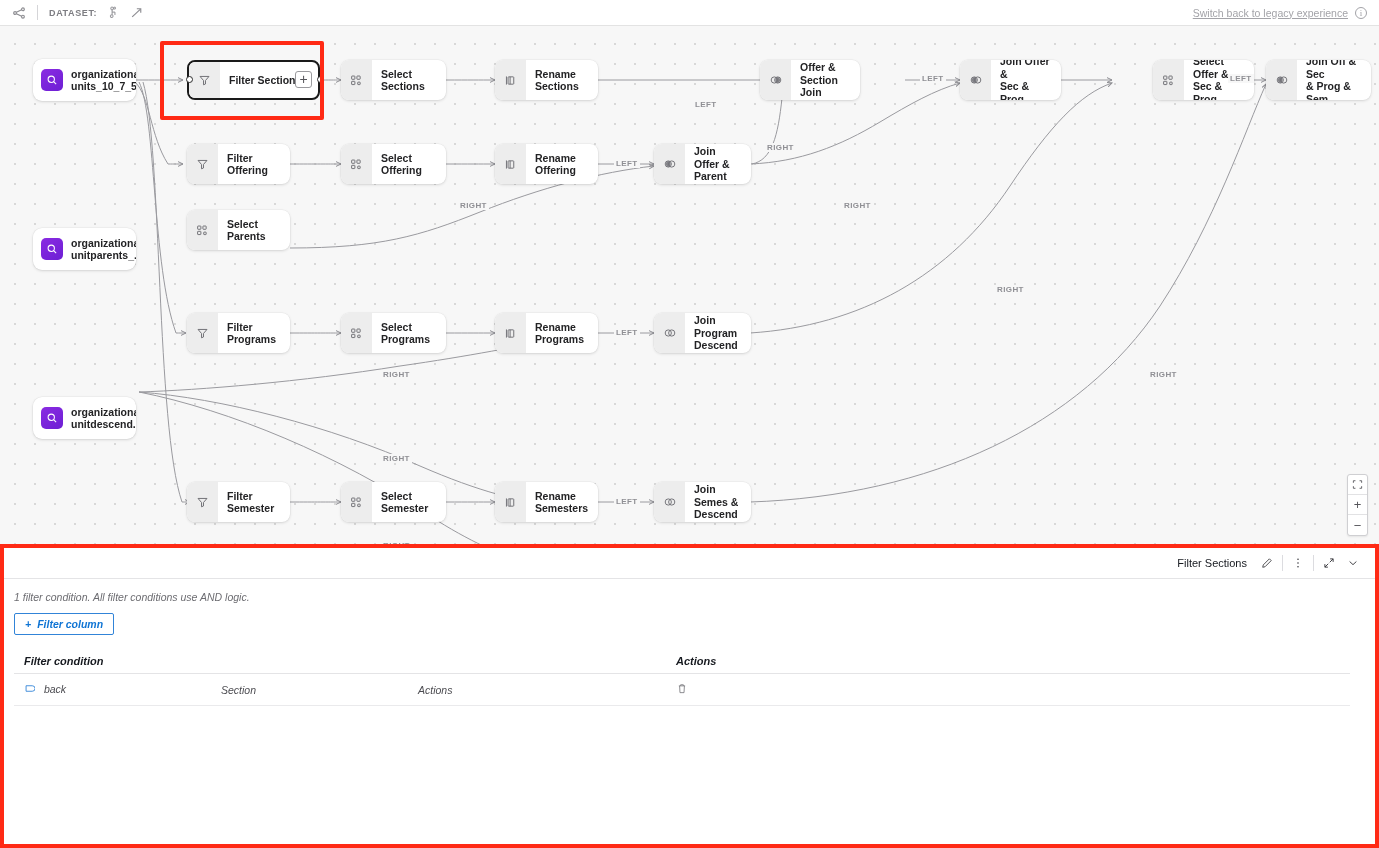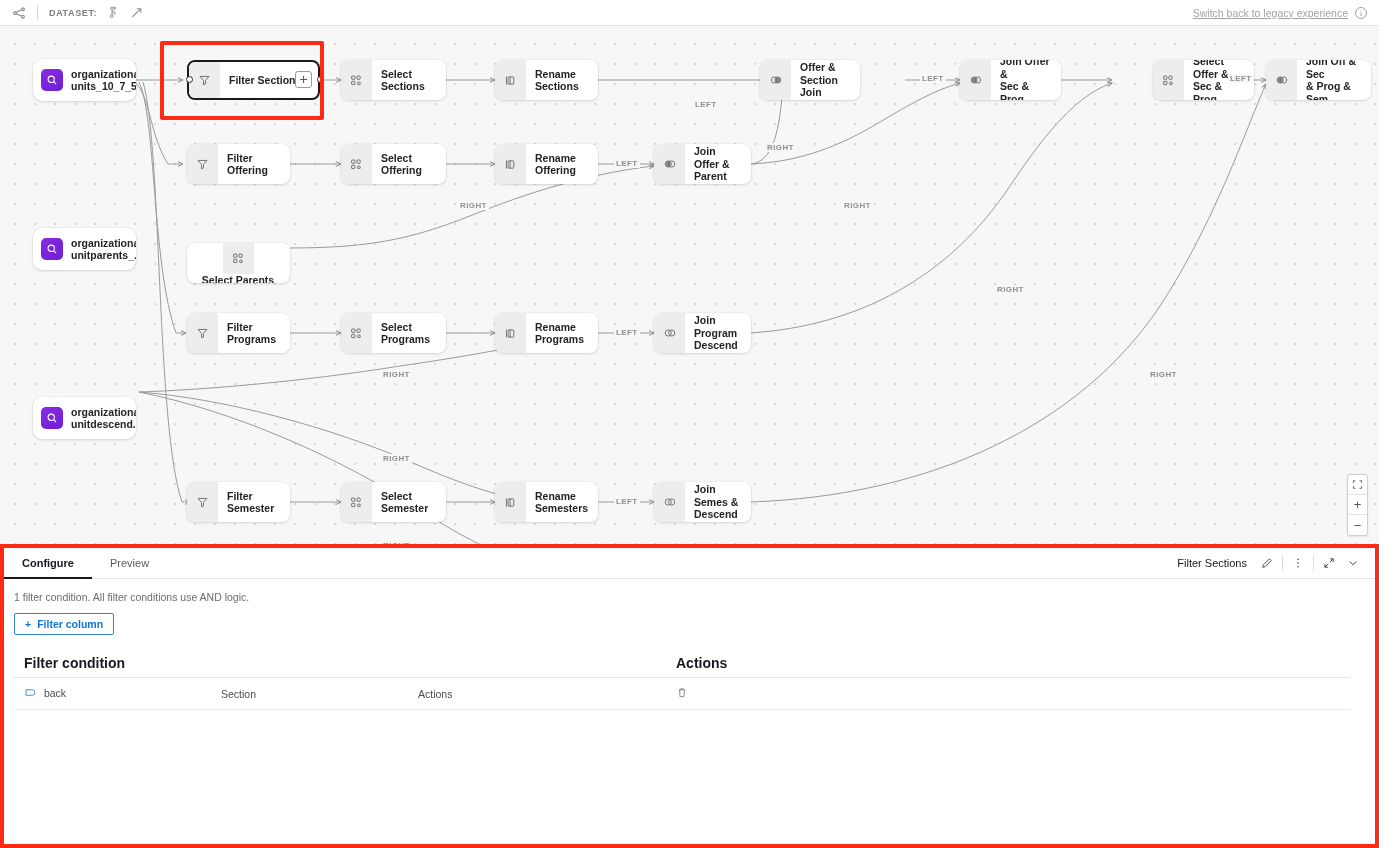--- a/index.html
+++ b/index.html
@@ -159,33 +159,33 @@
   .head-right {
     margin-left: auto; display: flex; align-items: center; gap: 0;
   }
   .head-title { font-size: 11px; color: #16191f; margin-right: 8px; }
   .hicon {
     width: 24px; height: 22px; display: flex; align-items: center;
     justify-content: center; color: #3f3f44; cursor: pointer;
   }
   .vsep { width: 1px; height: 16px; background: #dcdce0; margin: 0 3px; }
 
-  .panel-body { padding: 12px 25px 0 10px; }
+  .panel-body { padding: 12px 25px 0 10px; font-style: italic; }
   .hint { font-size: 10.5px; color: #6c6c71; margin-bottom: 10px; }
   .filter-col-btn {
     display: inline-flex; align-items: center; gap: 6px;
     border: 1px solid #3184d8; border-radius: 2px;
     color: #0f74d4; background: #fff;
     font-size: 10.5px; font-weight: 700;
     padding: 4px 10px; cursor: pointer;
   }
 
   table.cond { width: 100%; border-collapse: collapse; margin-top: 20px; }
   table.cond th {
-    text-align: left; font-size: 14px; color: #16191f; font-weight: 700;
+    text-align: left; font-size: 11px; color: #16191f; font-weight: 700;
     padding: 0 0 6px 0; border-bottom: 1px solid #e4e4e6;
   }
   table.cond td {
     font-size: 10.5px; color: #4c4c51; padding: 8px 0;
     border-bottom: 1px solid #eaeaec;
   }
   .col-a { width: 207px; padding-left: 10px !important; }
   .col-b { width: 197px; }
   .col-c { width: 258px; }
   .chip-ico { color: #3184d8; margin-right: 6px; vertical-align: -1px; }
@@ -454,21 +454,21 @@
       <svg width="14" height="14" viewBox="0 0 18 16" fill="none" stroke="currentColor" stroke-width="1.2">
         <circle cx="6.8" cy="8" r="4"></circle>
           <circle cx="11.2" cy="8" r="4"></circle>
         <path d="M6.8 4.1a4 4 0 0 0 0 7.8a4 4 0 0 0 0-7.8z" fill="currentColor" stroke="none" opacity=".85"></path>
       </svg>
     </span>
     <span class="lbl">Join Offer &amp;
 Parent</span>
   </div>
 
-  <div class="node" style="left:187px; top:217px; width:103px;flex-direction:column;">
+  <div class="node" style="left:187px; top:184px; width:103px;">
     <span class="ico">
       <svg width="13" height="13" viewBox="0 0 16 16" fill="none" stroke="currentColor" stroke-width="1.2">
         <rect x="2" y="2.5" width="4" height="4" rx=".6"></rect>
           <rect x="8.5" y="2.5" width="4" height="4" rx=".6"></rect>
         <rect x="2" y="9" width="4" height="4" rx=".6"></rect>
           <rect x="9.5" y="10" width="3" height="3" rx=".5"></rect>
       </svg>
     </span>
     <span class="lbl">Select Parents</span>
   </div>
@@ -570,24 +570,20 @@
       </svg>
     </div>
     <div>+</div>
     <div>−</div>
   </div>
 </div>
 
 <div class="panel">
 
   <div class="panel-head">
-    <div class="tabs">
-      <div class="tab active">Configure</div>
-      <div class="tab">Preview</div>
-    </div>
     <div class="head-right">
       <span class="head-title">Filter Sections</span>
       <span class="hicon">
         <svg width="12" height="12" viewBox="0 0 16 16" fill="none" stroke="currentColor" stroke-width="1.2">
           <path d="M11.2 2.4l2.4 2.4-8.2 8.2-3.1.7.7-3.1z"></path>
         </svg>
       </span>
       <span class="vsep"></span>
       <span class="hicon">
         <svg width="12" height="12" viewBox="0 0 16 16" fill="currentColor">

